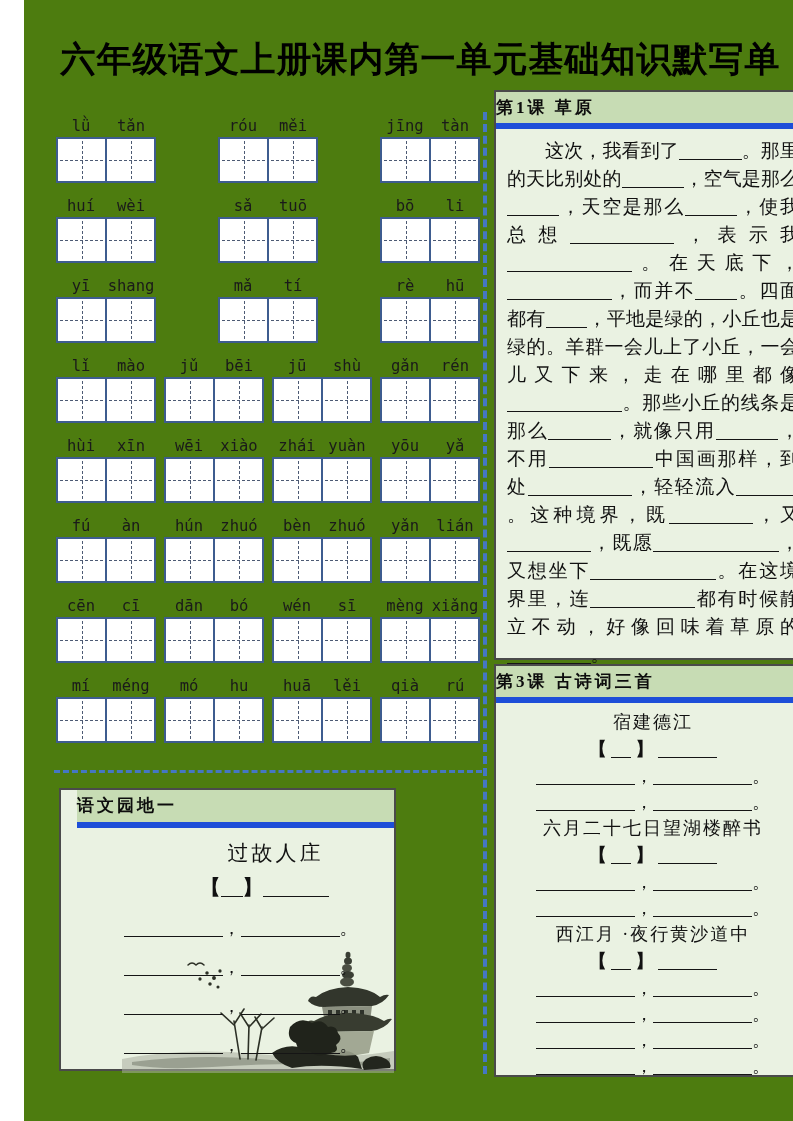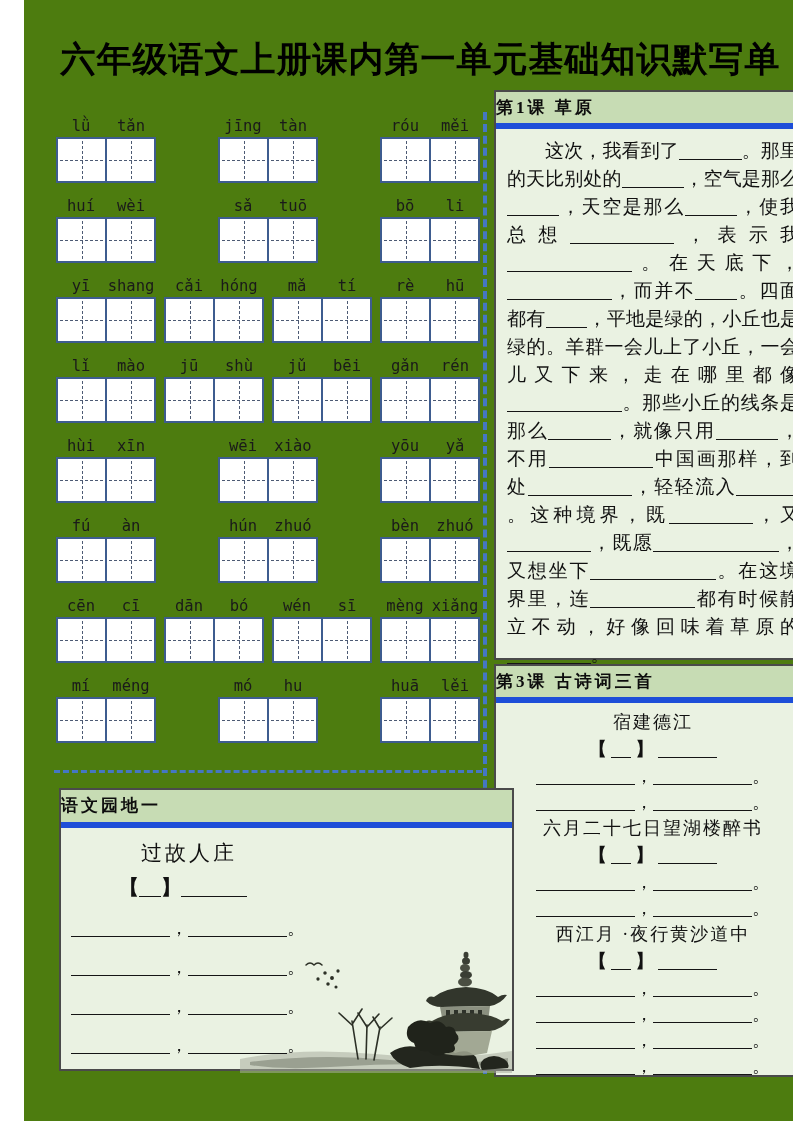--- a/index.html
+++ b/index.html
@@ -35,23 +35,23 @@
   .passage{padding:8px 11px 0 11px;font-size:19px;line-height:28px;
            text-align:justify;text-indent:2em;color:#111;}
 
   #lesson3{left:470px;top:664px;width:318px;height:413px;}
   #lesson3 .panel-header{height:31px;line-height:31px;}
   .poems{padding:6px 8px 0 8px;}
   .poem-title{text-align:center;font-size:18px;line-height:27px;letter-spacing:2px;}
   .poem-author{text-align:center;font-size:18px;font-weight:bold;line-height:27px;}
   .poem-line{text-align:center;font-size:18px;line-height:26px;}
 
-  #garden{left:35px;top:788px;width:455px;height:283px;}
+  #garden{left:35px;top:788px;width:337px;height:283px;padding-left:16px;}
   #garden .panel-header{height:32px;line-height:32px;}
-  .garden-body{position:relative;height:245px;overflow:hidden;}
+  .garden-body{position:relative;height:245px;overflow:hidden;text-align:center;}
   .garden-title{margin:11px 0 0 80px;font-size:21px;letter-spacing:3px;position:relative;z-index:2;}
   .garden-author{margin:7px 0 0 58px;font-size:20px;font-weight:bold;position:relative;z-index:2;}
   .garden-line{margin:15px 0 0 10px;font-size:18px;position:relative;z-index:2;}
 
   .blank{display:inline-block;height:1px;border-bottom:1.8px solid #151515;vertical-align:-3px;}
 
   .pagoda{position:absolute;right:0;bottom:0;width:272px;height:152px;z-index:1;}
 </style>
 </head>
 <body>
@@ -67,38 +67,38 @@
             <span class="pin-syll">lǜ</span>
             <span class="pin-syll">tǎn</span>
           </div>
           <div class="grid">
             <div class="cell"></div>
             <div class="cell"></div>
           </div>
         </div>
         <div class="pin-group">
           <div class="pin-label">
+            <span class="pin-syll">róu</span>
+            <span class="pin-syll">měi</span>
+          </div>
+          <div class="grid">
+            <div class="cell"></div>
+            <div class="cell"></div>
+          </div>
+        </div>
+        <div class="pin-group">
+          <div class="pin-label">
             <span class="pin-syll">jīng</span>
             <span class="pin-syll">tàn</span>
           </div>
           <div class="grid">
             <div class="cell"></div>
             <div class="cell"></div>
           </div>
         </div>
-        <div class="pin-group">
-          <div class="pin-label">
-            <span class="pin-syll">róu</span>
-            <span class="pin-syll">měi</span>
-          </div>
-          <div class="grid">
-            <div class="cell"></div>
-            <div class="cell"></div>
-          </div>
-        </div>
       </div>
       <div class="pin-row">
         <div class="pin-group">
           <div class="pin-label">
             <span class="pin-syll">huí</span>
             <span class="pin-syll">wèi</span>
           </div>
           <div class="grid">
             <div class="cell"></div>
             <div class="cell"></div>
@@ -131,30 +131,20 @@
             <span class="pin-syll">yī</span>
             <span class="pin-syll">shang</span>
           </div>
           <div class="grid">
             <div class="cell"></div>
             <div class="cell"></div>
           </div>
         </div>
         <div class="pin-group">
           <div class="pin-label">
-            <span class="pin-syll">cǎi</span>
-            <span class="pin-syll">hóng</span>
-          </div>
-          <div class="grid">
-            <div class="cell"></div>
-            <div class="cell"></div>
-          </div>
-        </div>
-        <div class="pin-group">
-          <div class="pin-label">
             <span class="pin-syll">mǎ</span>
             <span class="pin-syll">tí</span>
           </div>
           <div class="grid">
             <div class="cell"></div>
             <div class="cell"></div>
           </div>
         </div>
         <div class="pin-group">
           <div class="pin-label">
@@ -173,40 +163,40 @@
             <span class="pin-syll">lǐ</span>
             <span class="pin-syll">mào</span>
           </div>
           <div class="grid">
             <div class="cell"></div>
             <div class="cell"></div>
           </div>
         </div>
         <div class="pin-group">
           <div class="pin-label">
+            <span class="pin-syll">jǔ</span>
+            <span class="pin-syll">bēi</span>
+          </div>
+          <div class="grid">
+            <div class="cell"></div>
+            <div class="cell"></div>
+          </div>
+        </div>
+        <div class="pin-group">
+          <div class="pin-label">
             <span class="pin-syll">jū</span>
             <span class="pin-syll">shù</span>
           </div>
           <div class="grid">
             <div class="cell"></div>
             <div class="cell"></div>
           </div>
         </div>
         <div class="pin-group">
           <div class="pin-label">
-            <span class="pin-syll">jǔ</span>
-            <span class="pin-syll">bēi</span>
-          </div>
-          <div class="grid">
-            <div class="cell"></div>
-            <div class="cell"></div>
-          </div>
-        </div>
-        <div class="pin-group">
-          <div class="pin-label">
             <span class="pin-syll">gǎn</span>
             <span class="pin-syll">rén</span>
           </div>
           <div class="grid">
             <div class="cell"></div>
             <div class="cell"></div>
           </div>
         </div>
       </div>
       <div class="pin-row">
@@ -225,20 +215,30 @@
             <span class="pin-syll">wēi</span>
             <span class="pin-syll">xiào</span>
           </div>
           <div class="grid">
             <div class="cell"></div>
             <div class="cell"></div>
           </div>
         </div>
         <div class="pin-group">
           <div class="pin-label">
+            <span class="pin-syll">zhái</span>
+            <span class="pin-syll">yuàn</span>
+          </div>
+          <div class="grid">
+            <div class="cell"></div>
+            <div class="cell"></div>
+          </div>
+        </div>
+        <div class="pin-group">
+          <div class="pin-label">
             <span class="pin-syll">yōu</span>
             <span class="pin-syll">yǎ</span>
           </div>
           <div class="grid">
             <div class="cell"></div>
             <div class="cell"></div>
           </div>
         </div>
       </div>
       <div class="pin-row">
@@ -265,20 +265,30 @@
         <div class="pin-group">
           <div class="pin-label">
             <span class="pin-syll">bèn</span>
             <span class="pin-syll">zhuó</span>
           </div>
           <div class="grid">
             <div class="cell"></div>
             <div class="cell"></div>
           </div>
         </div>
+        <div class="pin-group">
+          <div class="pin-label">
+            <span class="pin-syll">yǎn</span>
+            <span class="pin-syll">lián</span>
+          </div>
+          <div class="grid">
+            <div class="cell"></div>
+            <div class="cell"></div>
+          </div>
+        </div>
       </div>
       <div class="pin-row">
         <div class="pin-group">
           <div class="pin-label">
             <span class="pin-syll">cēn</span>
             <span class="pin-syll">cī</span>
           </div>
           <div class="grid">
             <div class="cell"></div>
             <div class="cell"></div>
@@ -333,20 +343,30 @@
           </div>
           <div class="grid">
             <div class="cell"></div>
             <div class="cell"></div>
           </div>
         </div>
         <div class="pin-group">
           <div class="pin-label">
             <span class="pin-syll">huā</span>
             <span class="pin-syll">lěi</span>
+          </div>
+          <div class="grid">
+            <div class="cell"></div>
+            <div class="cell"></div>
+          </div>
+        </div>
+        <div class="pin-group">
+          <div class="pin-label">
+            <span class="pin-syll">qià</span>
+            <span class="pin-syll">rú</span>
           </div>
           <div class="grid">
             <div class="cell"></div>
             <div class="cell"></div>
           </div>
         </div>
       </div>
     </div>
 
   <div class="pin-bottom-divider"></div>

